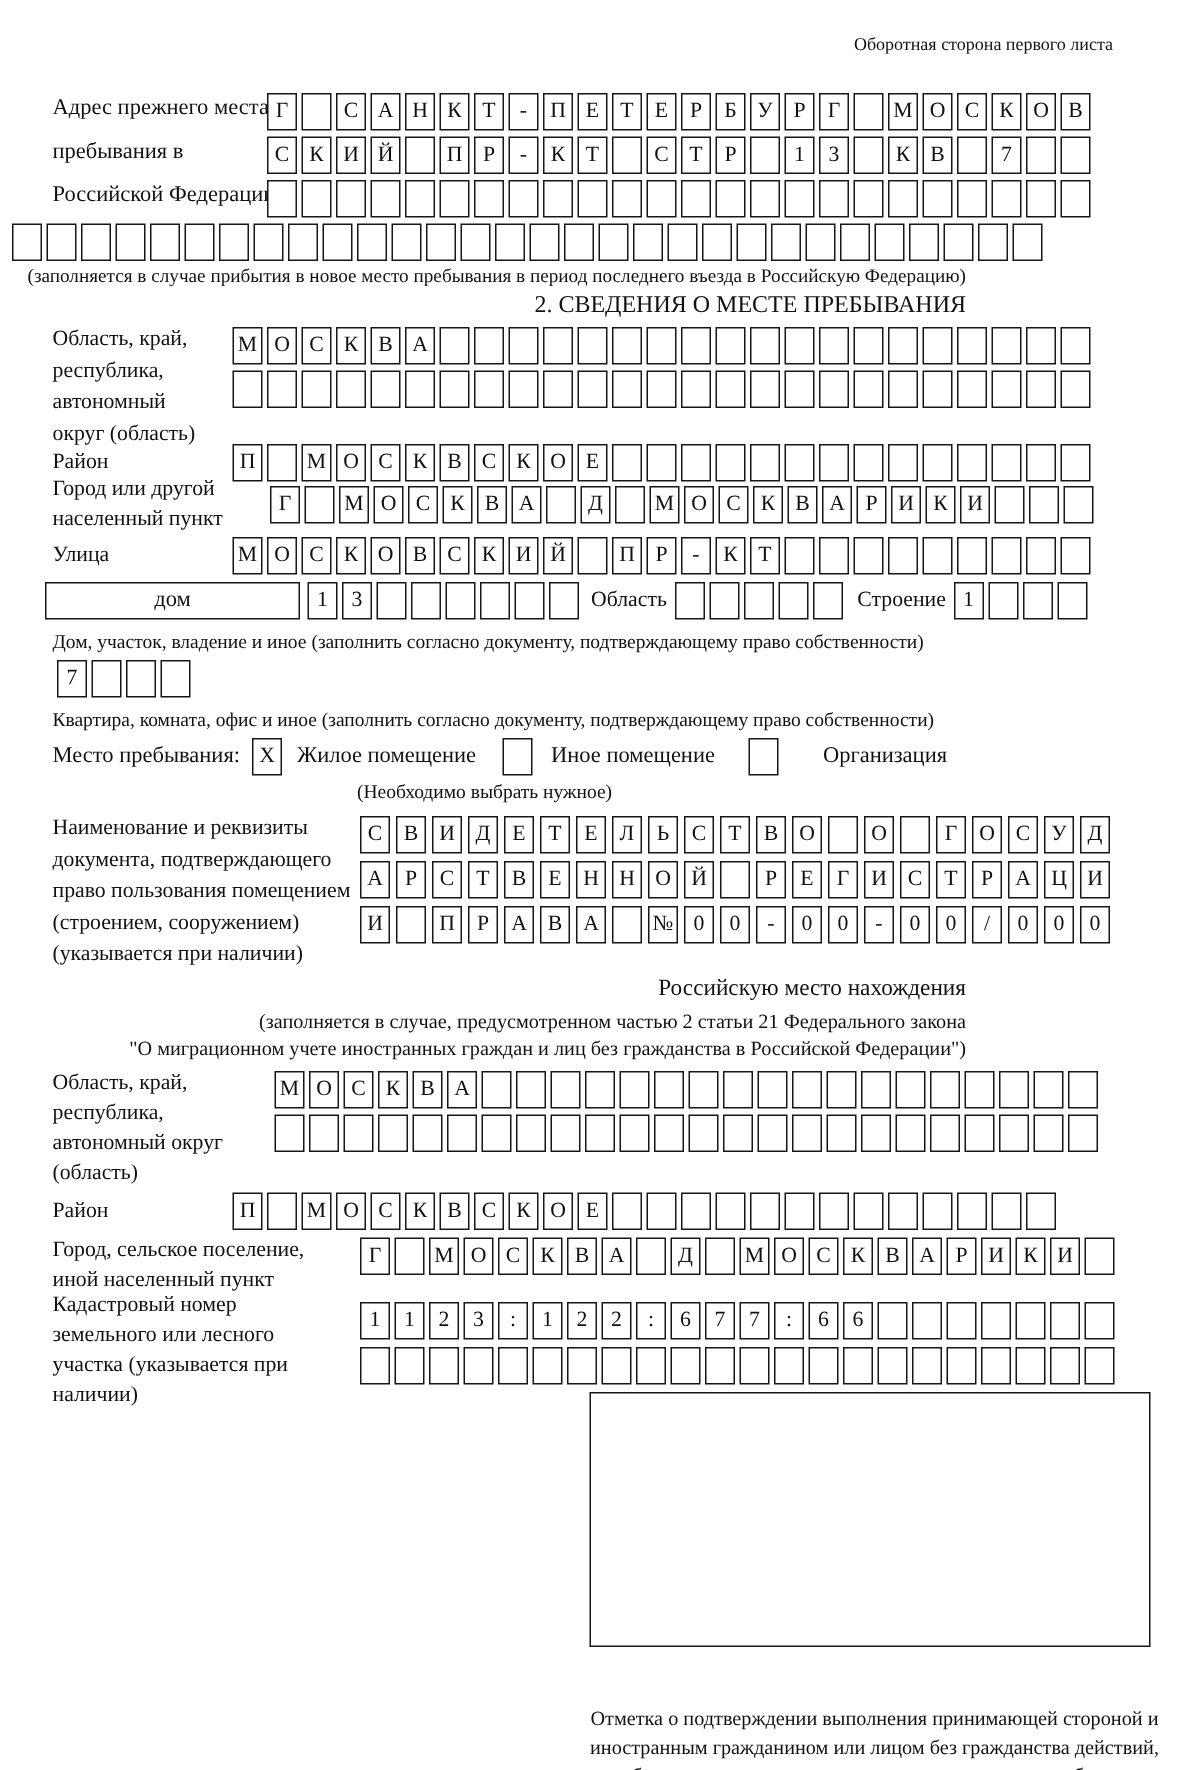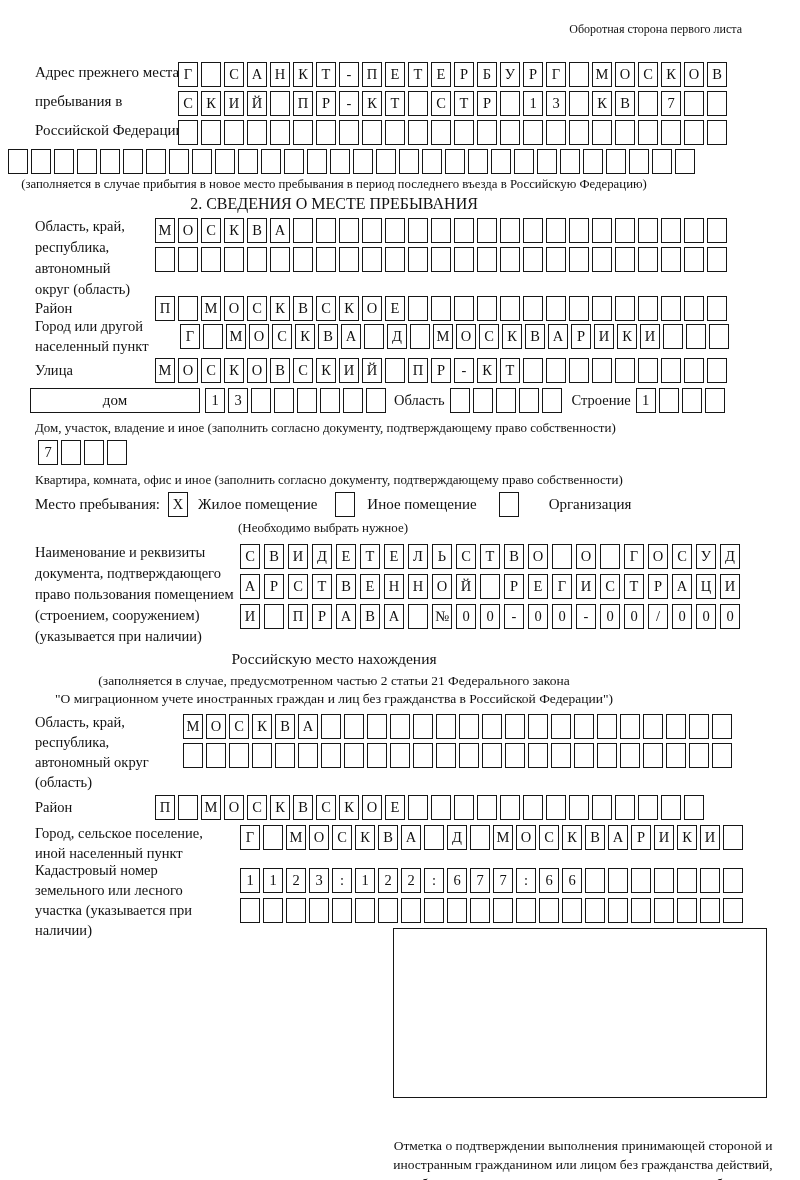--- a/index.html
+++ b/index.html
@@ -8,21 +8,21 @@
   .cellrow{display:flex;gap:3px;}
   .cellrow.wide{gap:4px;}
   .cell{width:18px;height:23px;border:1.5px solid #161616;display:flex;align-items:center;justify-content:center;
         font-size:14.5px;line-height:1;flex:0 0 auto;background:#fff;box-sizing:content-box;}
   .label{font-size:14.5px;line-height:21px;}
   .lh29{line-height:29px;font-size:15px;}
   .lh20{line-height:20px;}
   .small{font-size:13px;}
   .tiny{font-size:12.8px;}
   .bold{font-weight:normal;}
-  .center{width:644px;text-align:center;left:12px;}
+  .center{width:644px;text-align:right;left:0;}
   .wbox{border:1.5px solid #161616;height:23px;display:flex;align-items:center;justify-content:center;
         font-size:15px;box-sizing:content-box;background:#fff;}
   .inlinerow{display:flex;align-items:center;font-family:Liberation Serif, serif;}
   .stampbox{border:1.8px solid #161616;background:#fff;}
   .capcenter{text-align:center;font-size:13.5px;line-height:19px;}
 </style>
 </head>
 <body>
 
 <div class="abs" style="top:22px;right:58px;font-size:12px;">Оборотная сторона первого листа</div>

